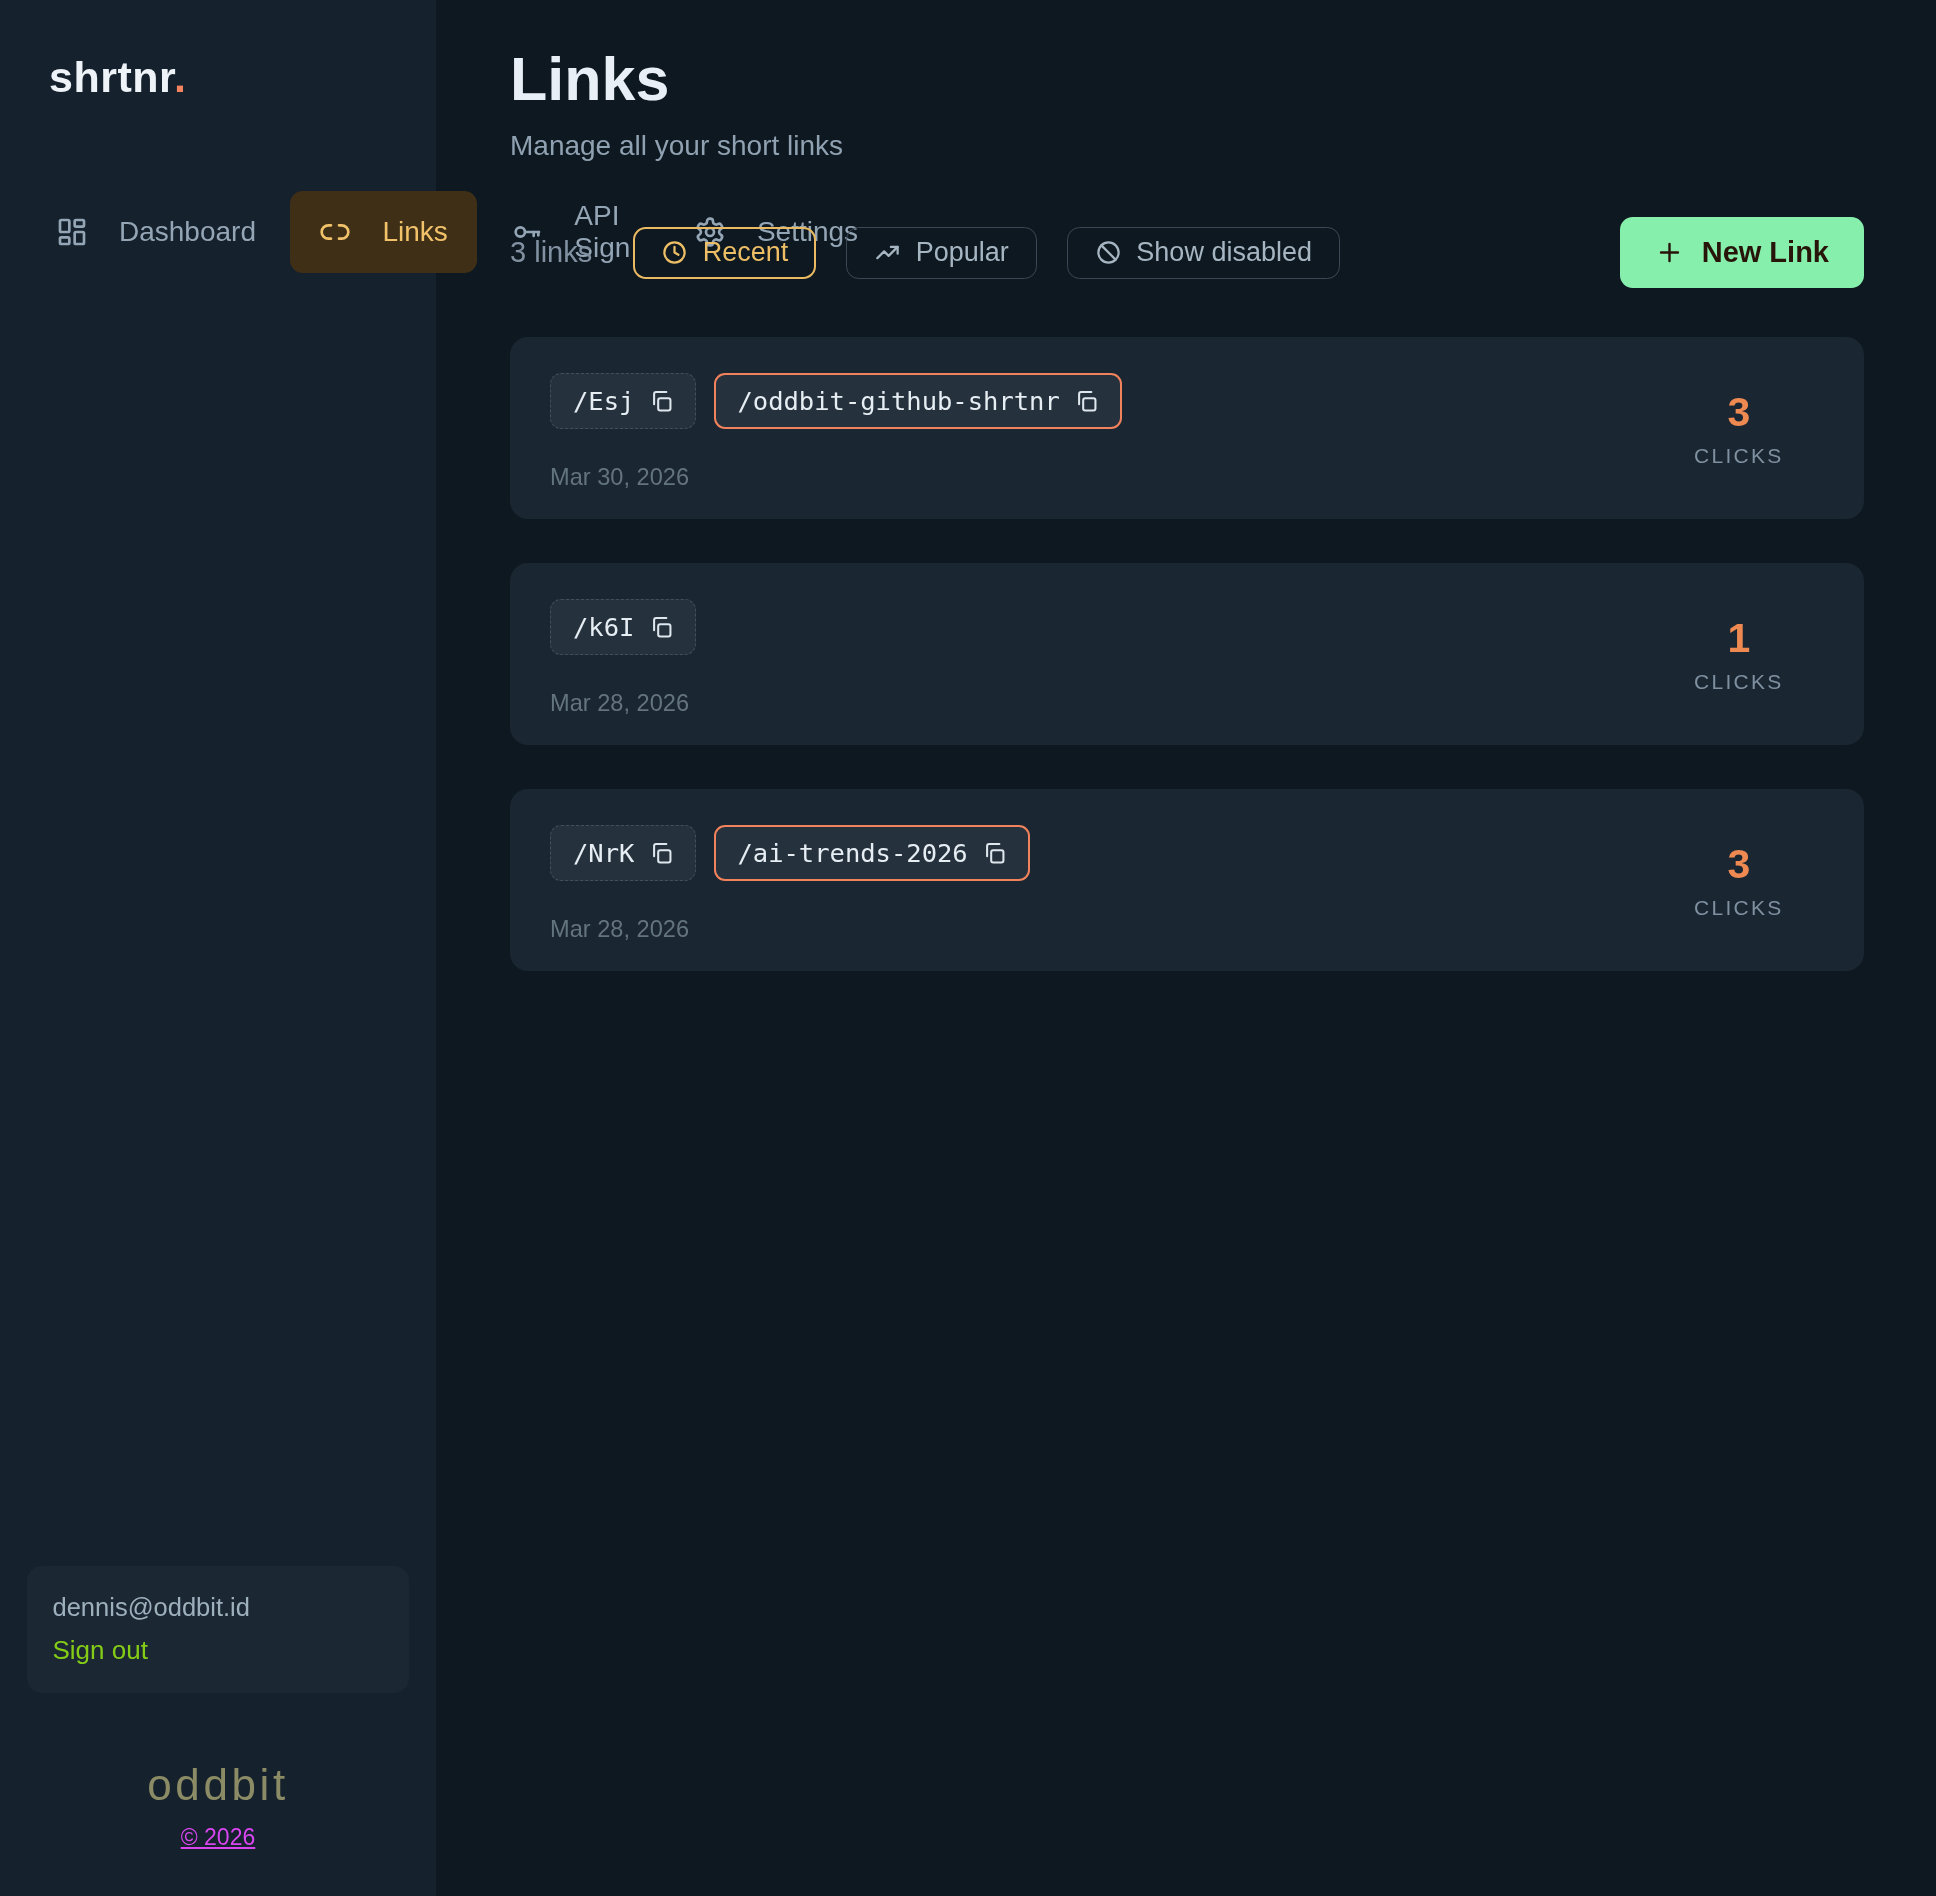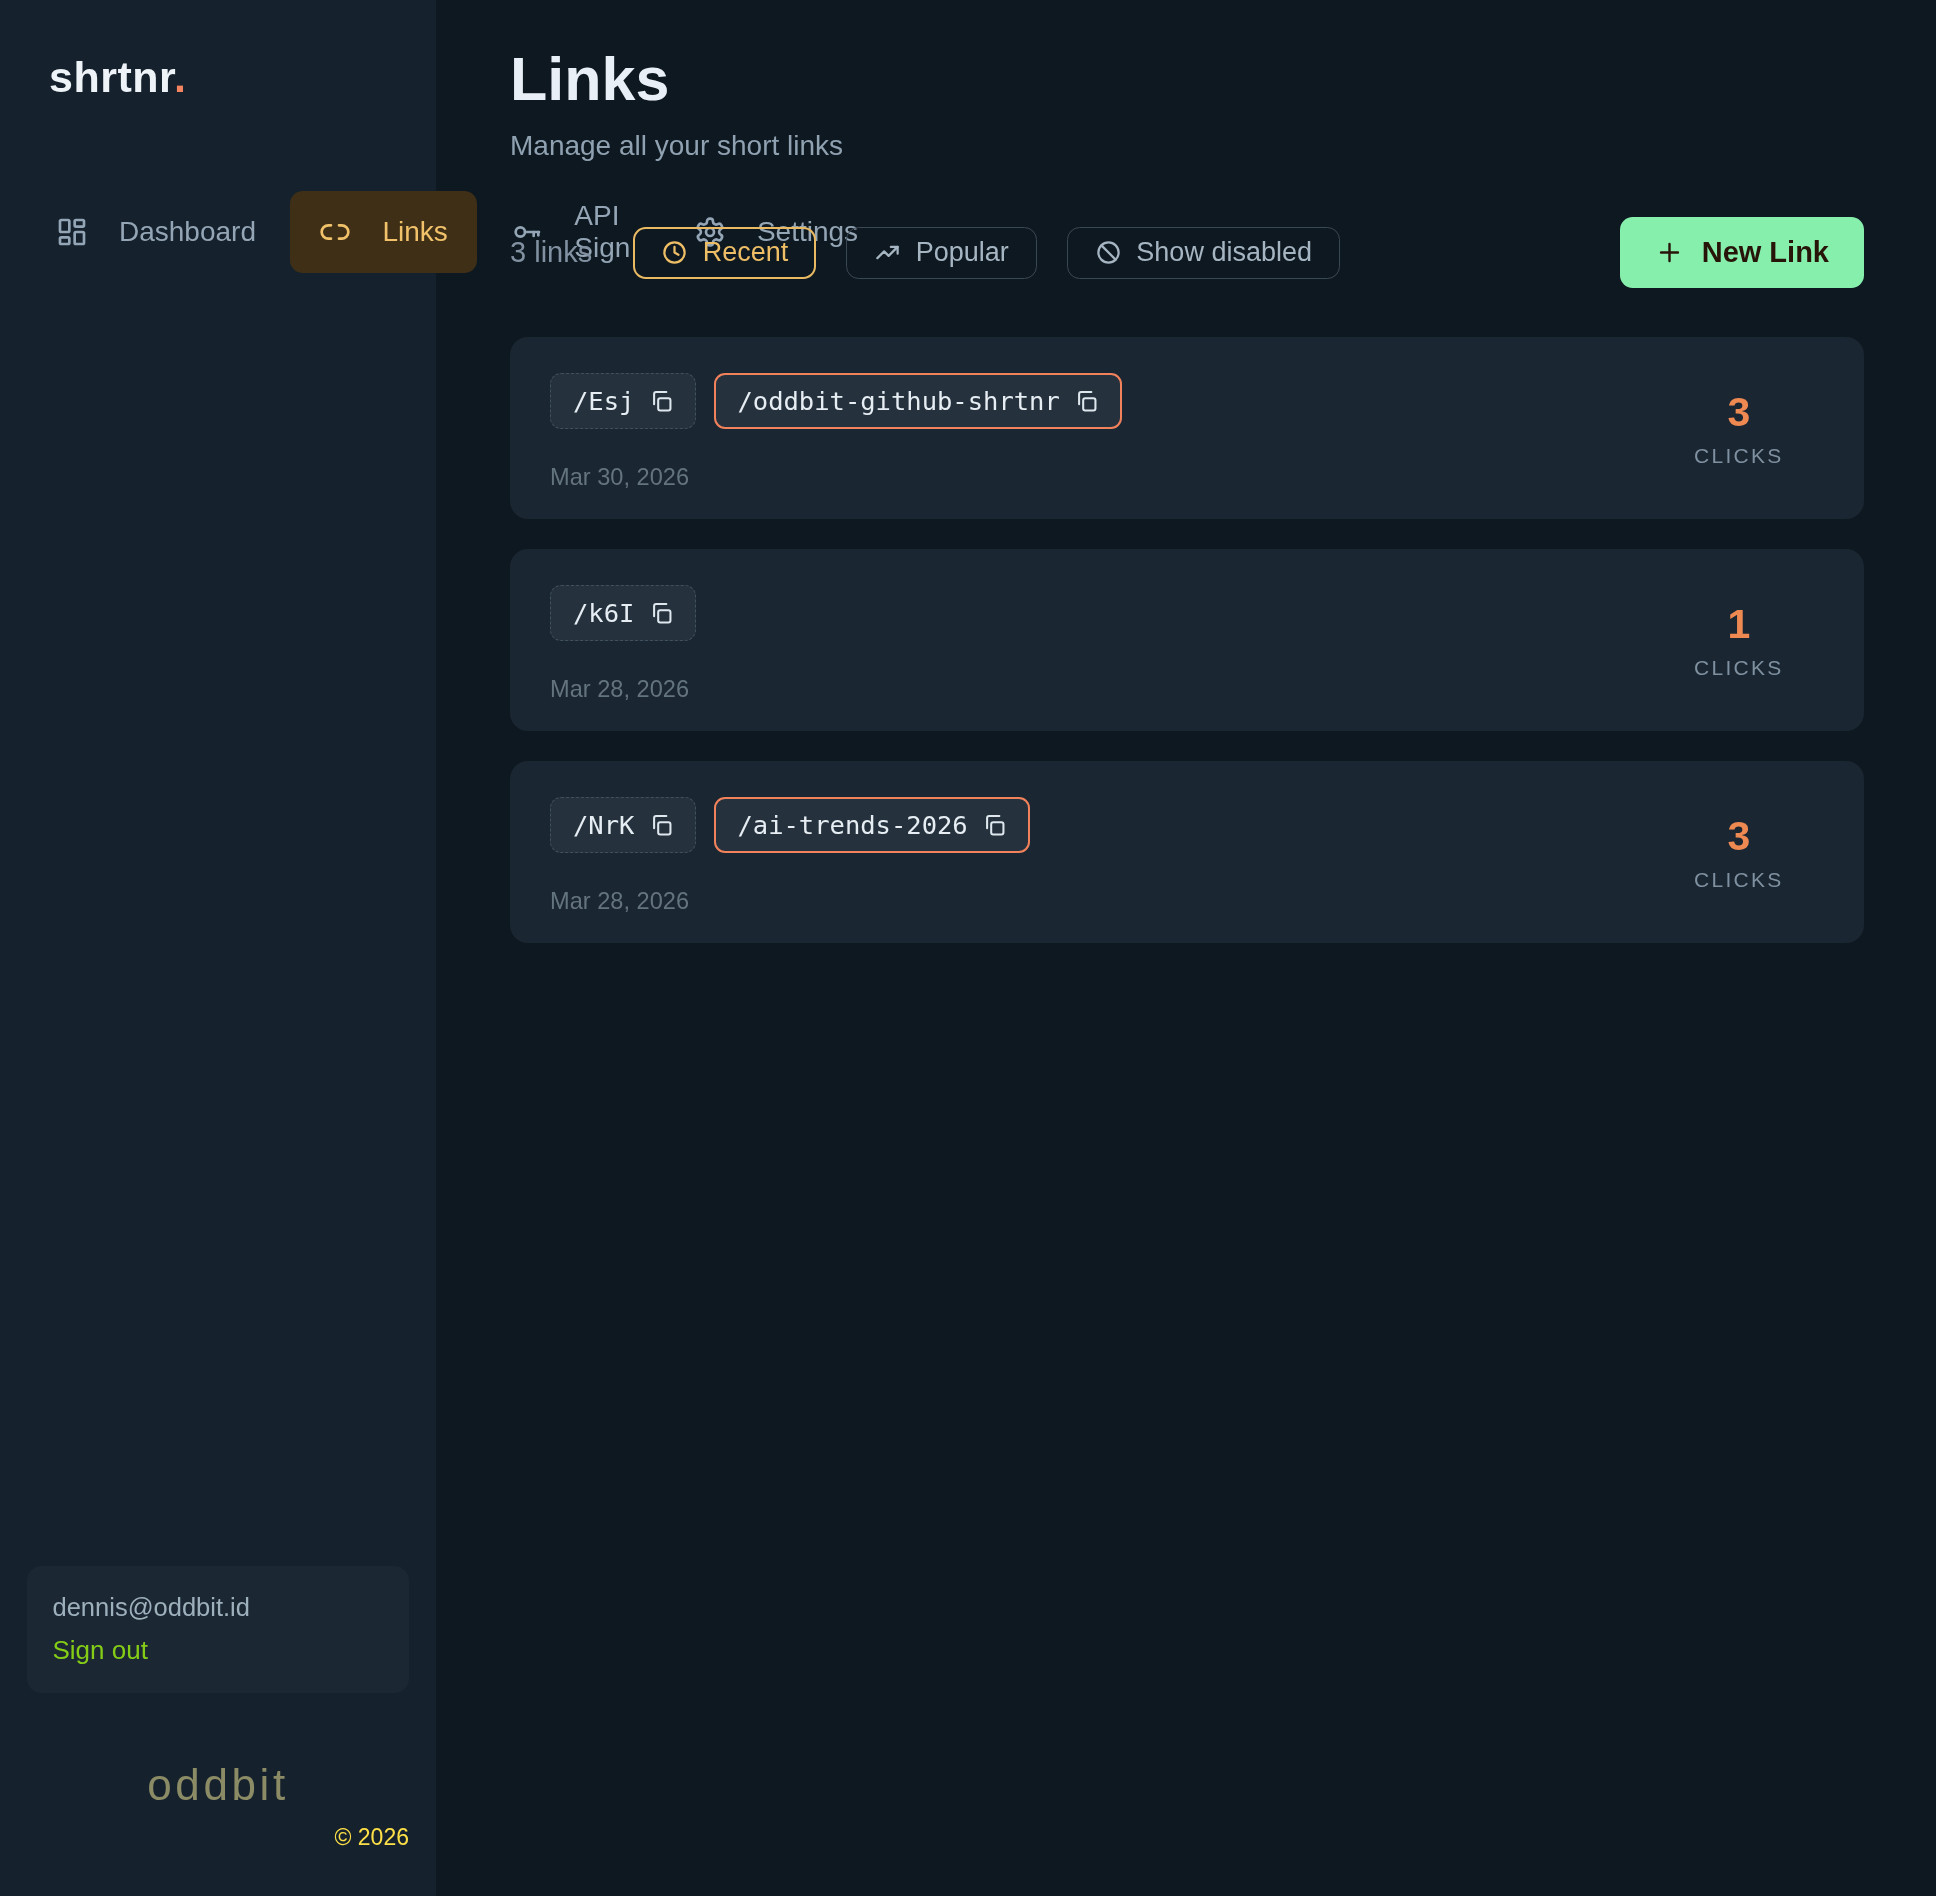--- a/index.html
+++ b/index.html
@@ -28,21 +28,21 @@
     height:82px; padding:0 29px; border-radius:12.7px;
     color:#94a5b5; font-size:28px; cursor:pointer;
   }
   .nav-item svg { width:32px; height:32px; flex:none; }
   .nav-item.active { background:#3e2f16; color:#f2c26b; }
   .sidebar-bottom { margin-top:auto; display:flex; flex-direction:column; }
   .user-card { background:#1b2834; border-radius:14.5px; padding:27px 25.5px; }
   .user-email { color:#9fb0bd; font-size:25.5px; }
   .signout { color:#84cc16; font-size:26px; margin-top:12.7px; display:inline-block; cursor:pointer; }
   .brand { margin-top:67px; text-align:center; color:#8b8b65; font-size:44px; letter-spacing:3.6px; }
-  .copyright { margin-top:14.5px; text-align:right; color:#fde047; font-size:23px; }
+  .copyright { margin-top:14.5px; text-align:center; color:#d946ef; font-size:23px;text-decoration:underline; }
 
   
   .main { flex:1; padding:44px 73px 0 74px; min-width:0; }
   .page-title { margin:0; font-size:61px; font-weight:bold; color:#e9eff6; }
   .subtitle { margin:16.4px 0 0; font-size:28px; color:#90a2b2; }
 
   .toolbar { margin-top:55px; display:flex; align-items:center; gap:30px; }
   .count { font-size:29px; color:#8191a1; margin-right:11px; }
   .filter {
     display:flex; align-items:center; gap:14.5px;
@@ -54,21 +54,21 @@
   .filter.active { border:2.7px solid #e9ba62; color:#edbe66; padding:0 26px; }
   .toolbar-spacer { flex:1; }
   .new-link {
     display:flex; align-items:center; gap:18px;
     height:71px; padding:0 35px; border-radius:12.7px;
     background:#86efac; border:none;
     color:#27150a; font-size:29px; font-weight:bold; font-family:inherit; cursor:pointer;
   }
   .new-link svg { width:29px; height:29px; }
 
-  .cards { margin-top:49px; display:flex; flex-direction:column; gap:30px; }
+  .cards { margin-top:49px; display:flex; flex-direction:column; gap:44px; }
   .card {
     background:#1a2631; border-radius:18px;
     height:182px; padding:36px 40px;
     display:flex; align-items:stretch;
   }
   .card-left { flex:1; min-width:0; display:flex; flex-direction:column; }
   .chip-row { display:flex; align-items:center; gap:18px; }
   .chip {
     display:flex; align-items:center; gap:14.5px;
     height:56px; padding:0 22px;

